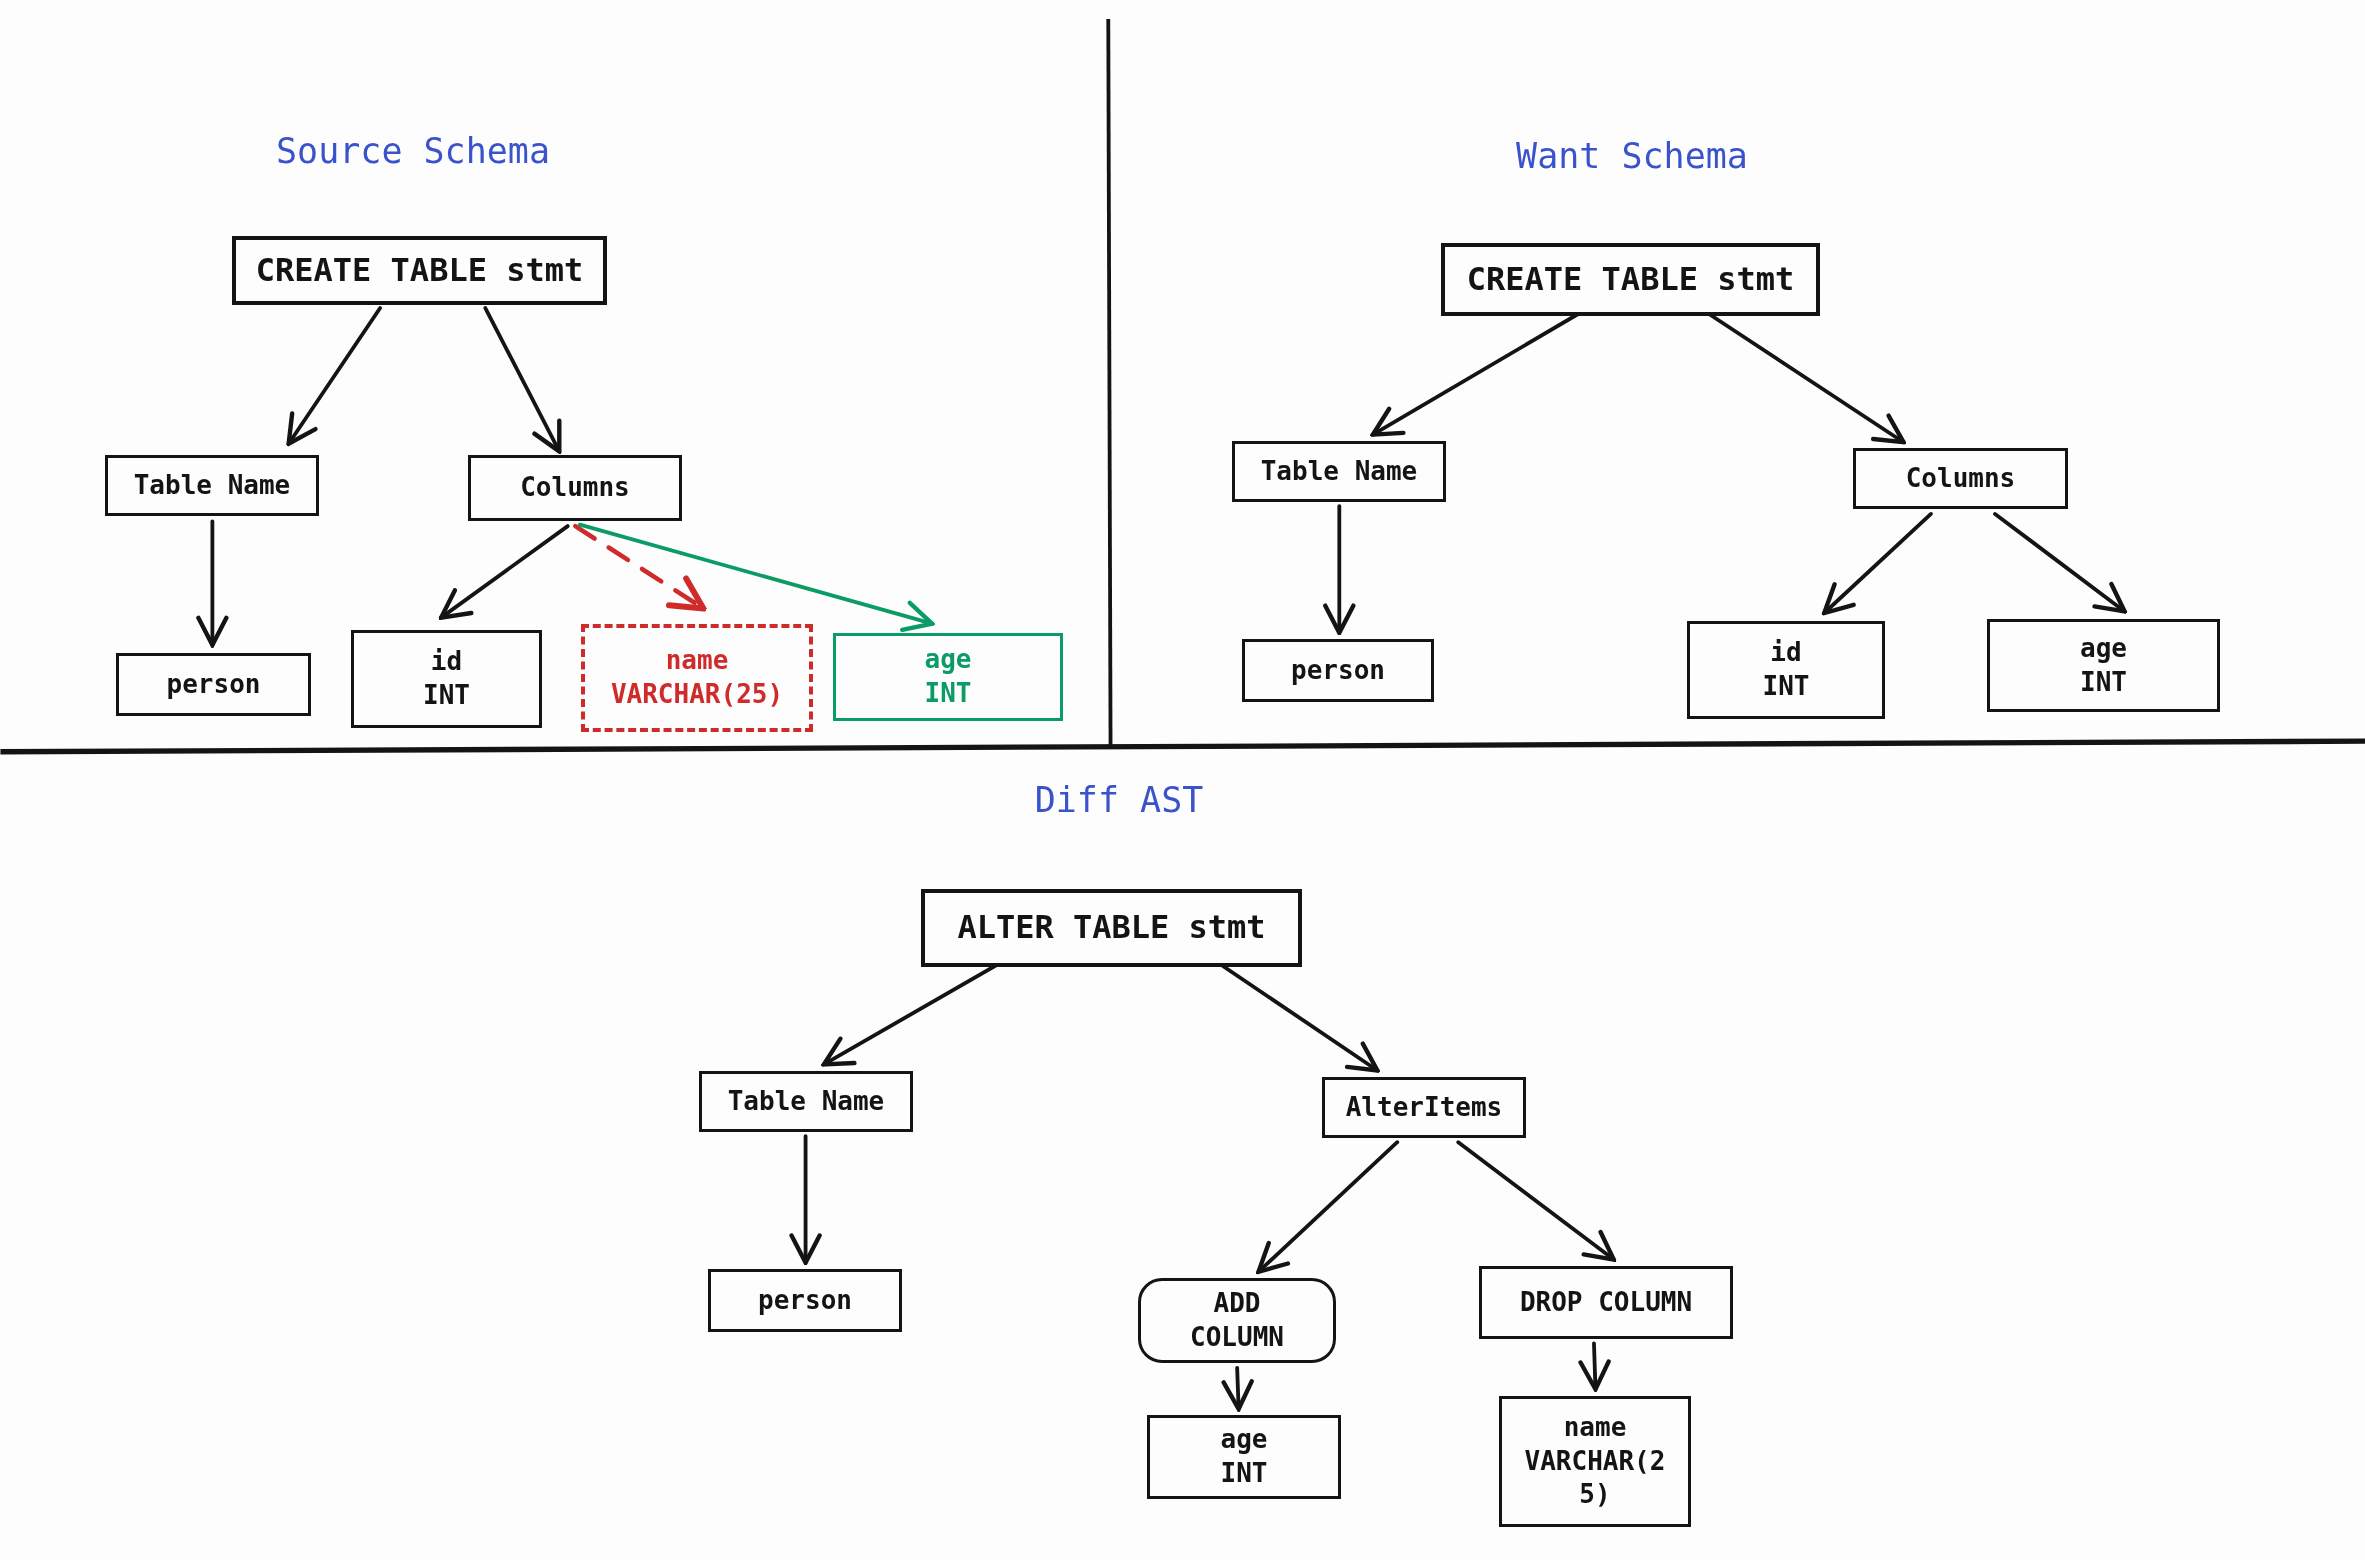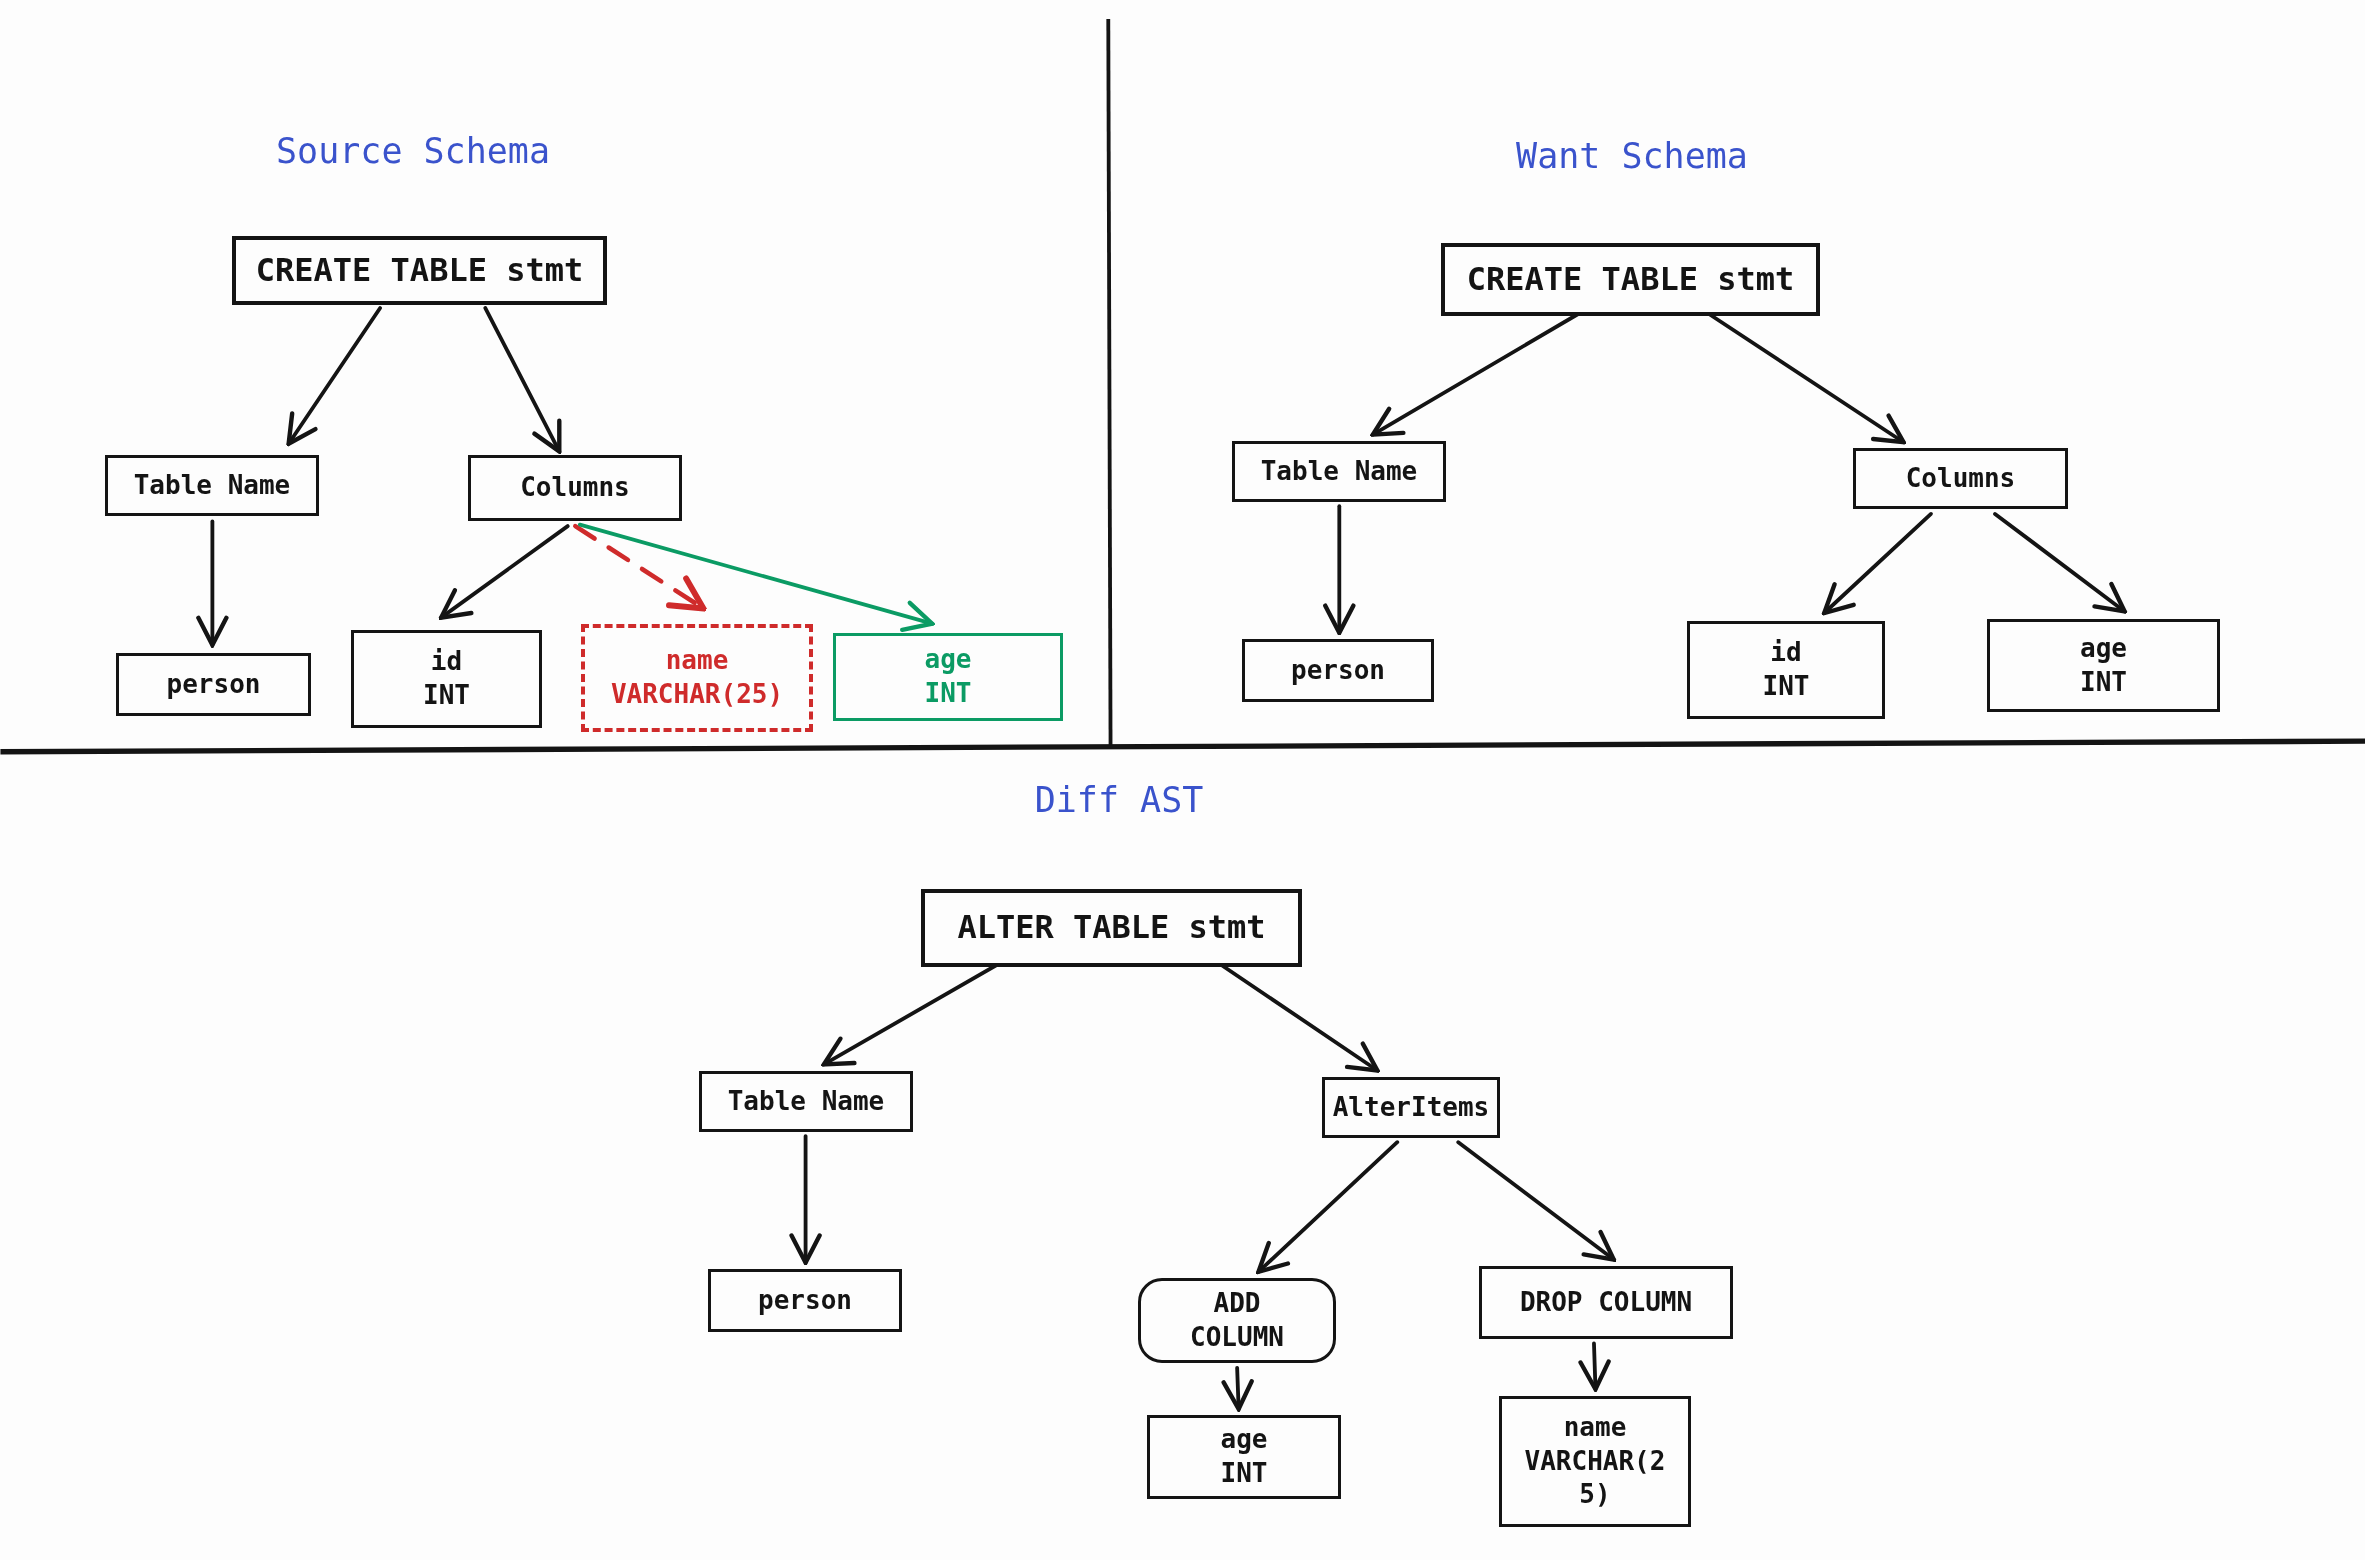--- a/index.html
+++ b/index.html
@@ -128,21 +128,21 @@
 
   <div class="node" style="left:1987px;top:619px;width:233px;height:93px;">age
 INT</div>
 
   <div class="panel-title" style="left:1119px;top:768px;margin-top:12px;">Diff AST</div>
 
   <div class="node node--stmt" style="left:921px;top:857px;width:381px;height:78px;margin-top:32px;">ALTER TABLE stmt</div>
 
   <div class="node" style="left:699px;top:1071px;width:214px;height:61px;">Table Name</div>
 
-  <div class="node" style="left:1322px;top:1077px;width:178px;height:61px;">AlterItems</div>
+  <div class="node" style="left:1322px;top:1077px;width:204px;height:61px;">AlterItems</div>
 
   <div class="node" style="left:708px;top:1269px;width:194px;height:63px;">person</div>
 
   <div class="node" style="left:1138px;top:1278px;width:198px;height:85px;border-radius:24px;">ADD
 COLUMN</div>
 
   <div class="node" style="left:1479px;top:1266px;width:254px;height:73px;">DROP COLUMN</div>
 
   <div class="node" style="left:1147px;top:1415px;width:194px;height:84px;">age
 INT</div>

